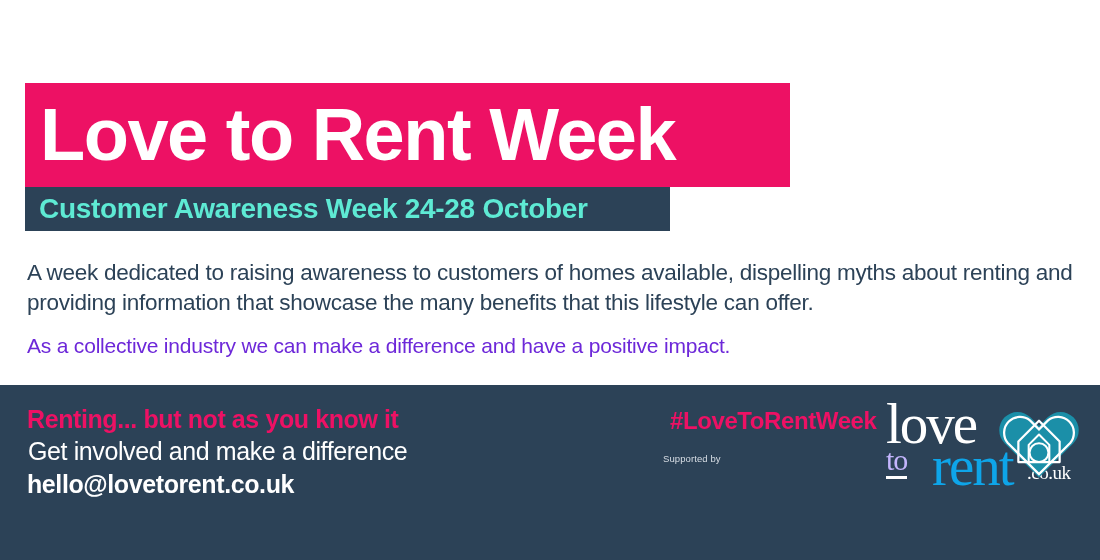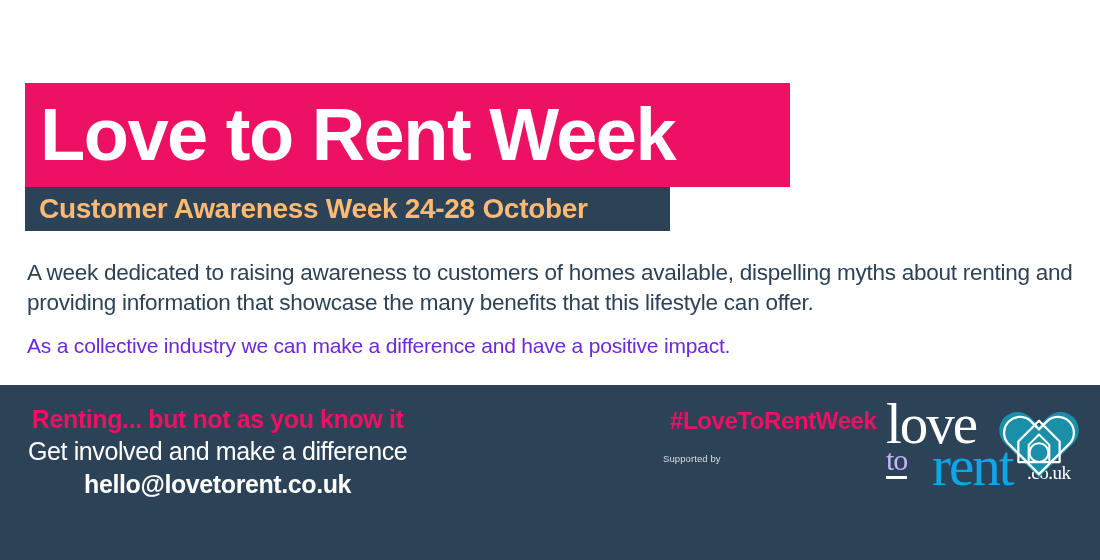--- a/index.html
+++ b/index.html
@@ -47,21 +47,21 @@
     position: absolute;
     left: 25px;
     top: 187px;
     width: 645px;
     height: 44px;
     background: #2C4257;
     display: flex;
     align-items: center;
   }
   .subtitle-text {
-    color: #fdba74;
+    color: #5eead4;
     font-size: 28px;
     font-weight: bold;
     letter-spacing: -0.3px;
     line-height: 1;
     padding-left: 14px;
     white-space: nowrap;
   }
 
   
   .body-copy {
@@ -93,21 +93,20 @@
     top: 385px;
     width: 1100px;
     height: 175px;
     background: #2C4257;
   }
 
   .footer-contact {
     position: absolute;
     left: 27px;
     top: 19px;
-    text-align: center;
   }
   .contact-head {
     color: #ED1164;
     font-size: 25px;
     font-weight: bold;
     letter-spacing: -0.4px;
     line-height: 30px;
     margin: 0;
   }
   .contact-sub {

